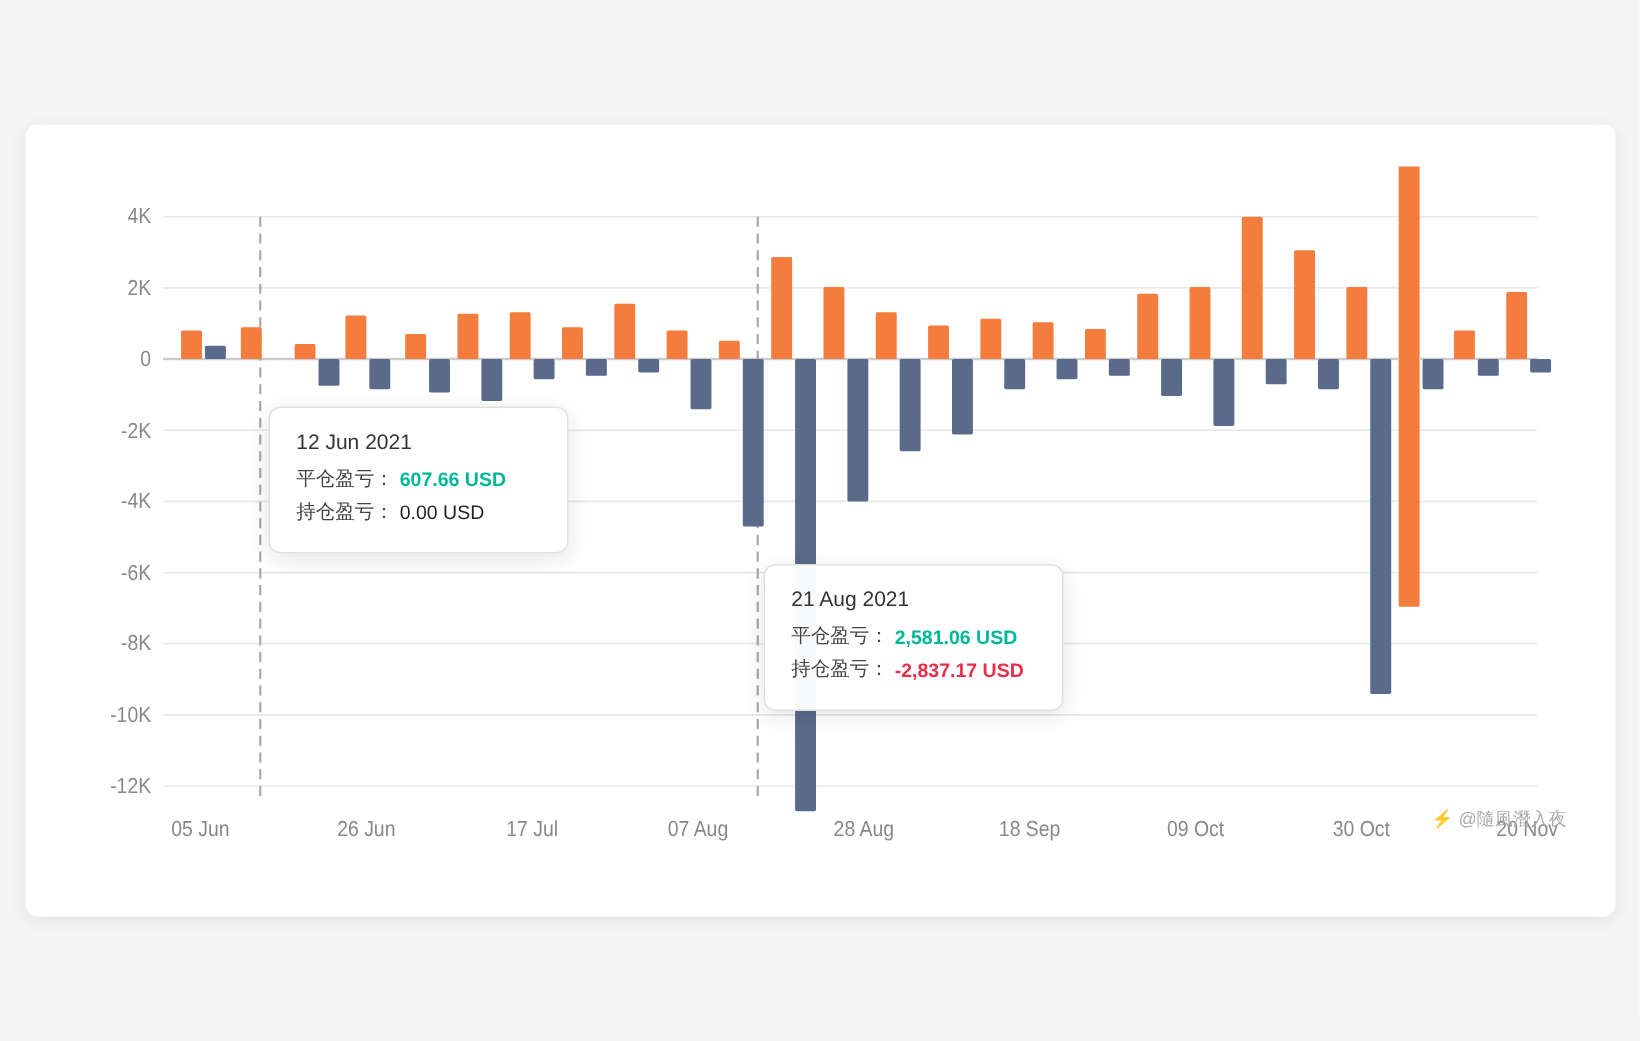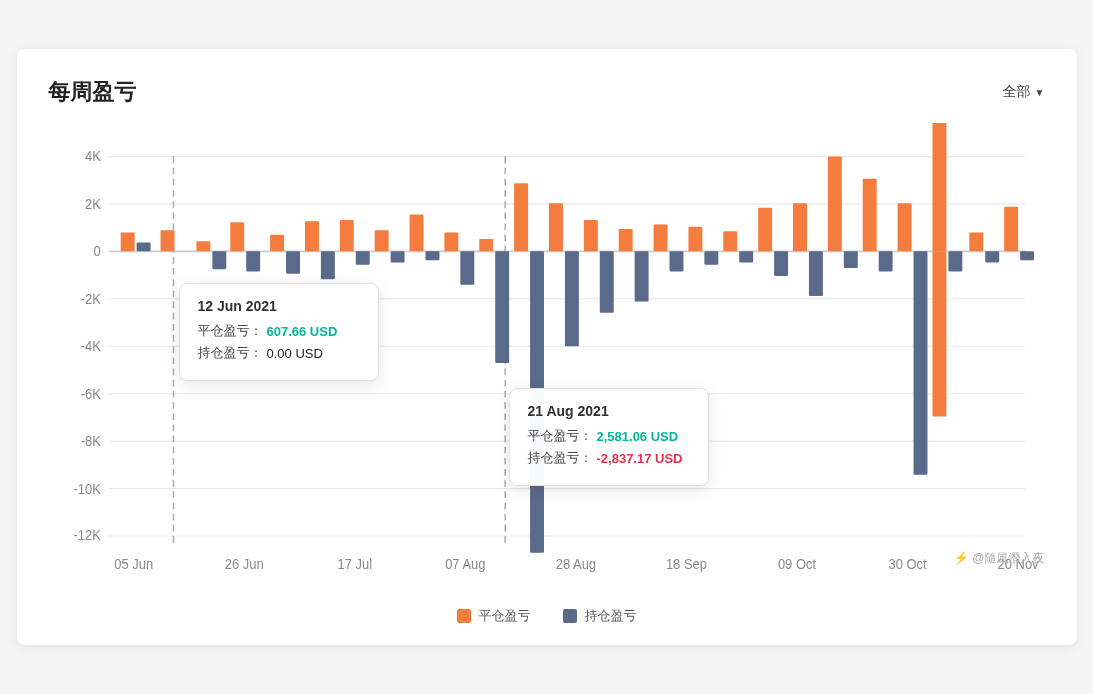--- a/index.html
+++ b/index.html
@@ -55,21 +55,21 @@
       background: rgba(255,255,255,0.96);
       border: 1px solid #e0e0e0;
       border-radius: 8px;
       padding: 14px 18px;
       box-shadow: 0 4px 16px rgba(0,0,0,0.10);
       pointer-events: none;
       min-width: 200px;
     }
     .tooltip .date {
       font-size: 14px;
-      font-weight: 700;
+      font-weight: 400;
       color: #333;
       margin-bottom: 8px;
     }
     .tooltip .row {
       font-size: 13px;
       color: #444;
       margin-bottom: 4px;
       display: flex;
       gap: 4px;
       align-items: center;
@@ -101,27 +101,20 @@
       bottom: 36px;
       font-size: 12px;
       color: #aaa;
       margin-top: 20px;
     }
   </style>
 </head>
 <body>
 
 <div class="card">
-  <div class="header">
-    <span class="title">每周盈亏</span>
-    <button class="filter-btn">
-      <span>全部</span>
-      <span class="arrow">▼</span>
-    </button>
-  </div>
 
   <div class="chart-area">
     <svg class="chart-svg" viewBox="0 0 1000 430" preserveAspectRatio="none">
 
       <line x1="60" y1="30" x2="980" y2="30" stroke="#e8e8e8" stroke-width="1"></line>
       <line x1="60" y1="72.5" x2="980" y2="72.5" stroke="#e8e8e8" stroke-width="1"></line>
       <line x1="60" y1="115" x2="980" y2="115" stroke="#cccccc" stroke-width="1.5"></line>
       <line x1="60" y1="157.5" x2="980" y2="157.5" stroke="#e8e8e8" stroke-width="1"></line>
       <line x1="60" y1="200" x2="980" y2="200" stroke="#e8e8e8" stroke-width="1"></line>
       <line x1="60" y1="242.5" x2="980" y2="242.5" stroke="#e8e8e8" stroke-width="1"></line>
@@ -259,23 +252,13 @@
         <span class="val-red">-2,837.17 USD</span>
       </div>
     </div>
 
     
     <div class="watermark">
       ⚡️ @<span>隨風潛入夜</span>
     </div>
   </div>
 
-  <div class="legend">
-    <div class="legend-item">
-      <div class="legend-dot" style="background:#f47c3c;"></div>
-      <span>平仓盈亏</span>
-    </div>
-    <div class="legend-item">
-      <div class="legend-dot" style="background:#5a6a8a;"></div>
-      <span>持仓盈亏</span>
-    </div>
-  </div>
 </div>
 
 </body></html>

